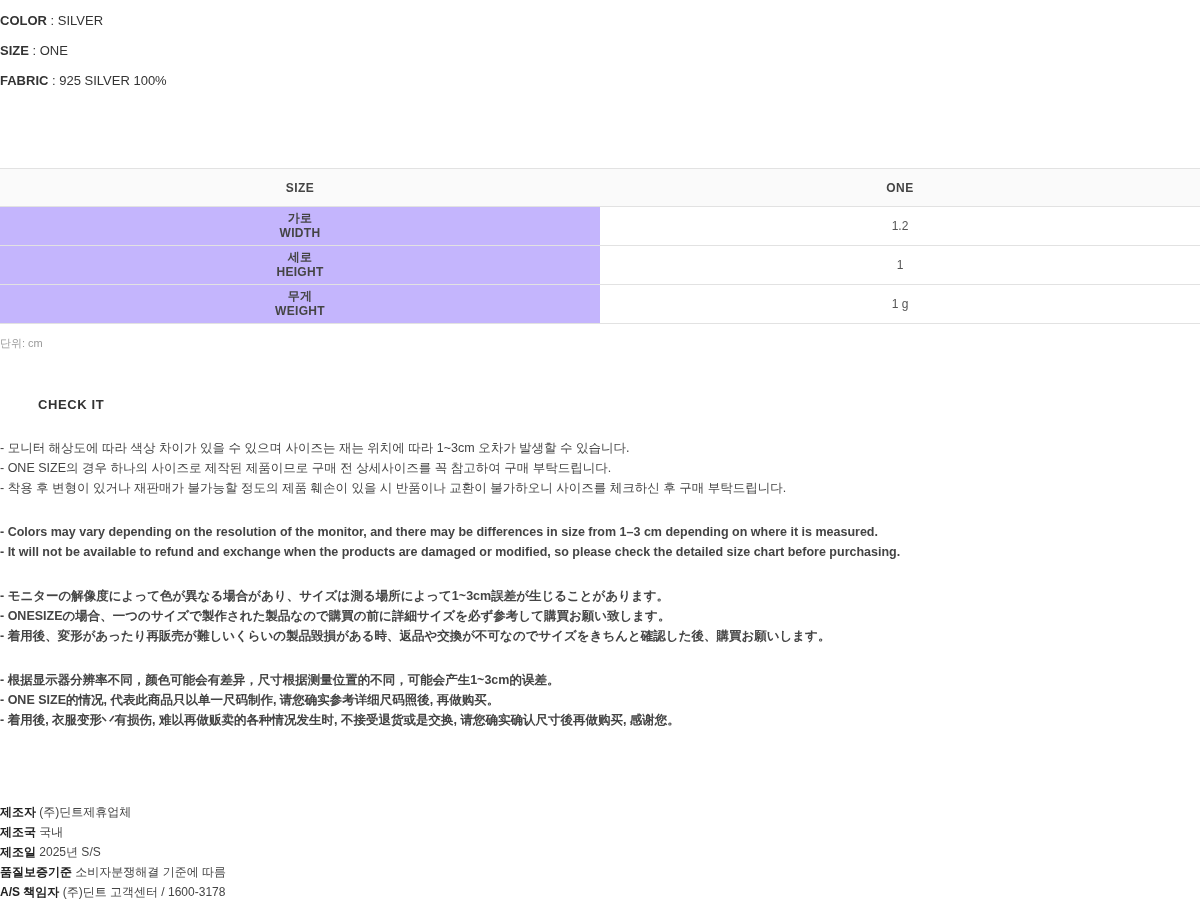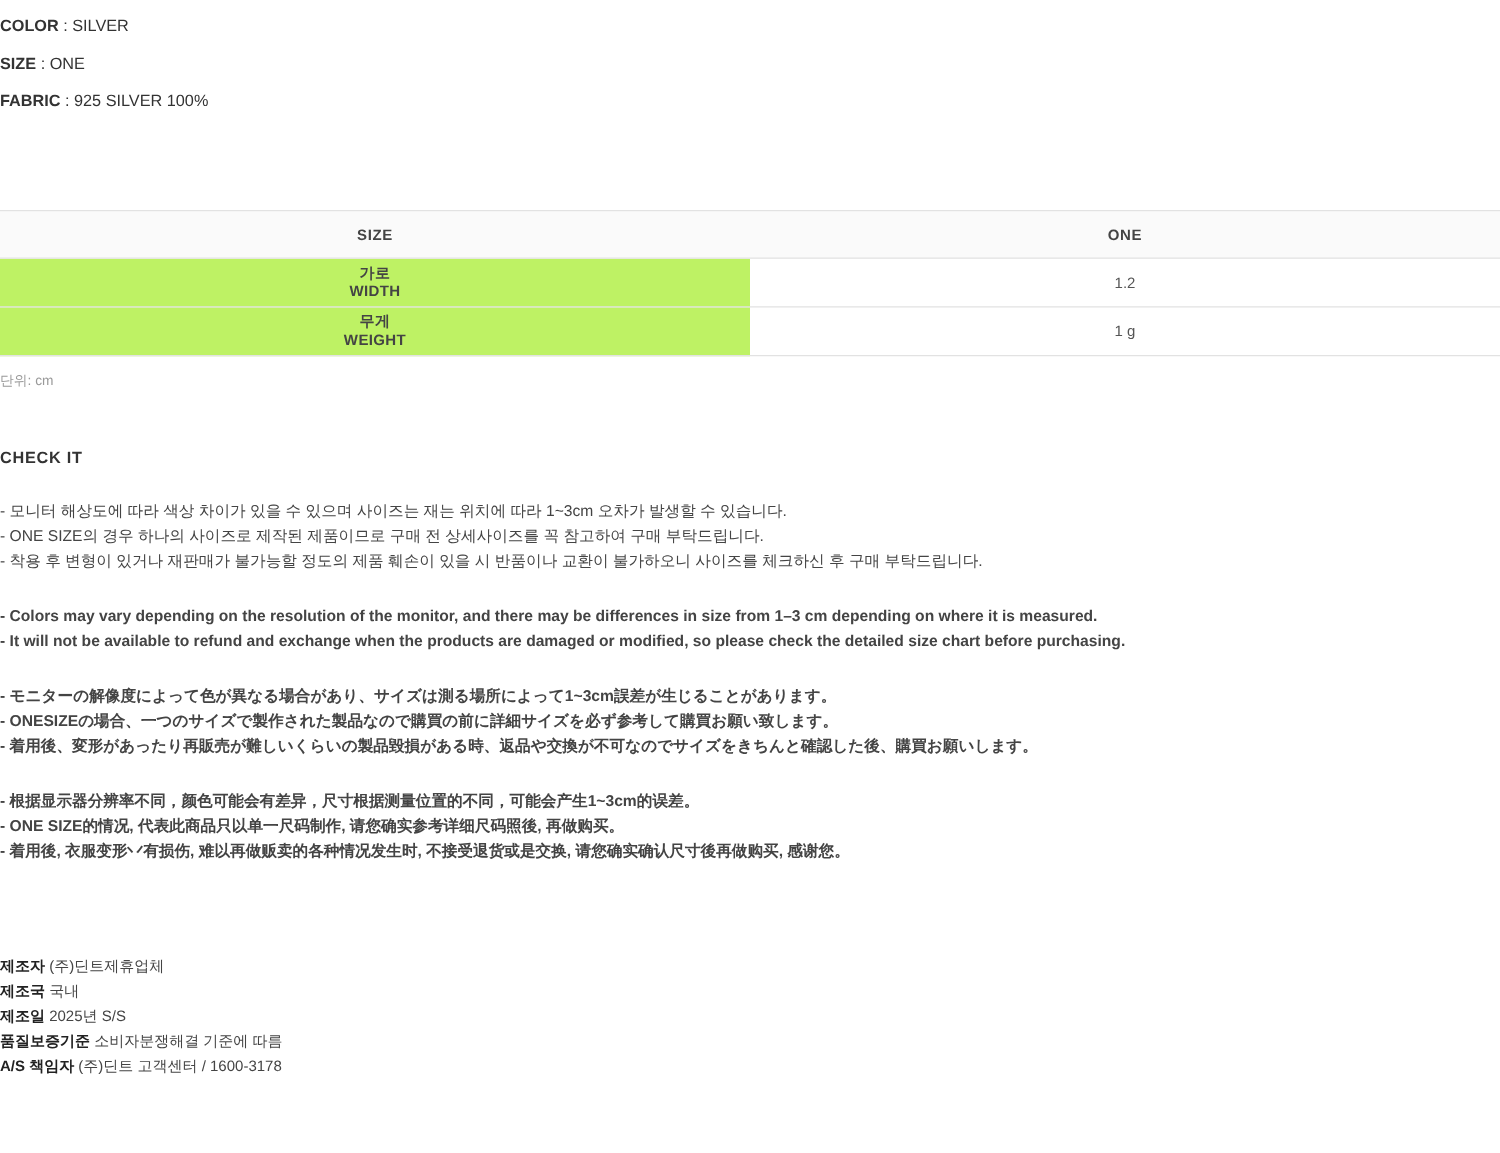--- a/index.html
+++ b/index.html
@@ -60,21 +60,21 @@
     font-size: 12px;
     font-weight: bold;
     color: #444444;
     letter-spacing: 0.5px;
   }
   table.size-table tbody td {
     height: 39px;
     font-size: 12px;
   }
   table.size-table tbody td.label {
-    background: #bef264;
+    background: #c4b5fd;
     font-weight: bold;
     color: #444444;
     line-height: 15px;
     letter-spacing: 0.3px;
   }
   table.size-table tbody td.label .kr { display: block; }
   table.size-table tbody td.label .en { display: block; }
   table.size-table tbody td.value {
     color: #555555;
   }
@@ -87,20 +87,21 @@
 
   
   .check-section {
     margin-top: 46px;
   }
   .check-title {
     font-size: 13px;
     font-weight: bold;
     color: #333333;
     letter-spacing: 0.6px;
+    margin-left: 38px;
   }
   .note-group {
     margin-top: 26px;
   }
   .note-group + .note-group {
     margin-top: 24px;
     font-weight: bold;
   }
   .note-line {
     font-size: 12.5px;
@@ -162,20 +163,27 @@
     <tbody>
       <tr>
         <td class="label">
           <span class="kr">가로</span>
           <span class="en">WIDTH</span>
         </td>
         <td class="value">1.2</td>
       </tr>
       <tr>
         <td class="label">
+          <span class="kr">세로</span>
+          <span class="en">HEIGHT</span>
+        </td>
+        <td class="value">1</td>
+      </tr>
+      <tr>
+        <td class="label">
           <span class="kr">무게</span>
           <span class="en">WEIGHT</span>
         </td>
         <td class="value">1 g</td>
       </tr>
     </tbody>
   </table>
   <div class="unit-note">단위: cm</div>
 </section>
 

